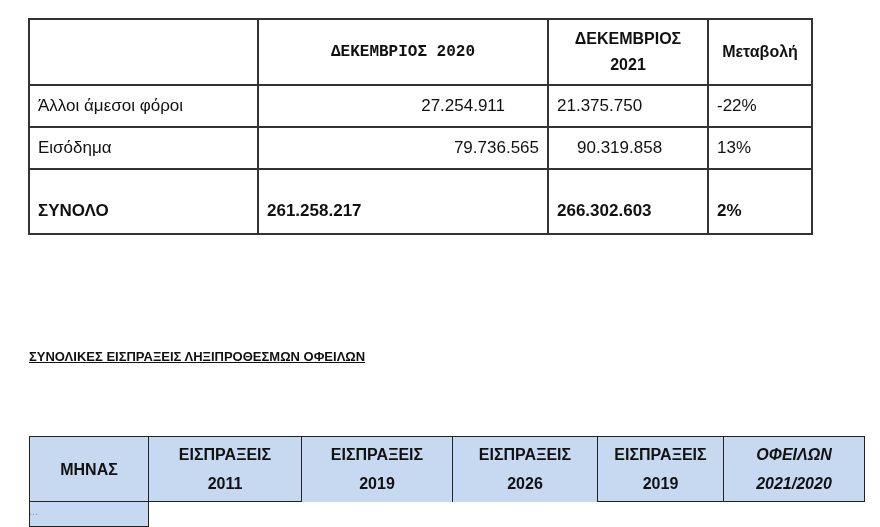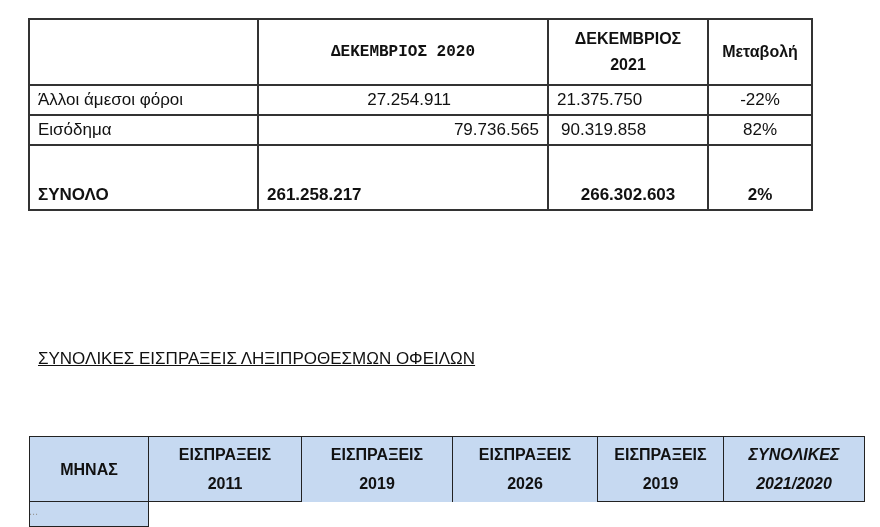--- a/index.html
+++ b/index.html
@@ -1,30 +1,30 @@
 <!DOCTYPE html>
 <html><head>
 <meta charset="utf-8">
 <style>
   html, body { margin: 0; padding: 0; background: #ffffff; }
   body { width: 880px; height: 527px; position: relative; overflow: hidden;
          font-family: "Liberation Sans", sans-serif; color: #111; }
   .t1 { position: absolute; left: 28px; top: 18px; border-collapse: collapse; }
   .t1 td { border: 2px solid #333; padding: 0 8px; font-size: 17px; box-sizing: border-box; }
   .t1 .hdr td { height: 66px; font-weight: bold; text-align: center; font-size: 16px; line-height: 26px; }
-  .t1 .row td { height: 30px; }
-  .t1 .tot td { height: 65px; vertical-align: bottom; padding-bottom: 4px; font-weight: bold; }
+  .t1 .row td { height: 42px; }
+  .t1 .tot td { height: 65px; vertical-align: bottom; padding-bottom: 12px; font-weight: bold; }
   .c1 { width: 229px; }
   .c2 { width: 290px; font-family: Liberation Mono, monospace; }
   .c3 { width: 160px; }
   .c4 { width: 104px; }
   .r { text-align: right; }
-  .c { text-align: center; }
+  .c { text-align: left; }
   .l { text-align: left; }
-  .heading { position: absolute; left: 38px; top: 349px; font-size: 17px; font-weight: normal;
+  .heading { position: absolute; left: 29px; top: 349px; font-size: 13px; font-weight: bold;
              text-decoration: underline; }
   .t2 { position: absolute; left: 29px; top: 404px; border-collapse: collapse; margin-top: 32px; }
   .t2 td { background: #c6d9f1; border: 1.5px solid #222; text-align: center; font-weight: bold;
            font-size: 16px; line-height: 29px; padding: 0; box-sizing: border-box; }
   .t2 .hdr td { height: 65px; }
   .t2 .sub td { height: 25px; }
   .t2 .blank { background: #fff; border: none; }
   .it { font-style: italic; }
   .dots { position: absolute; left: 29px; top: 505px; font-size: 11px; color: #999; }
 </style>
@@ -34,50 +34,50 @@
 <table class="t1">
   <tbody>
       <tr class="hdr">
     <td class="c1"></td>
     <td class="c2">ΔΕΚΕΜΒΡΙΟΣ 2020</td>
     <td class="c3">ΔΕΚΕΜΒΡΙΟΣ 2021</td>
     <td class="c4">Μεταβολή</td>
   </tr>
   <tr class="row">
     <td class="l">Άλλοι άμεσοι φόροι</td>
-    <td class="r" style="padding-right:96px">27.254.911</td>
+    <td class="r" style="padding-right:42px">27.254.911</td>
     <td class="l">21.375.750</td>
     <td class="c">-22%</td>
   </tr>
   <tr class="row">
     <td class="l">Εισόδημα</td>
     <td class="r">79.736.565</td>
-    <td class="l" style="padding-left:12px">90.319.858</td>
-    <td class="c">82%</td>
+    <td class="l" style="padding-left:28px">90.319.858</td>
+    <td class="c">13%</td>
   </tr>
   <tr class="tot">
     <td class="l">ΣΥΝΟΛΟ</td>
     <td class="l">261.258.217</td>
     <td class="c">266.302.603</td>
     <td class="c">2%</td>
   </tr>
 </tbody>
   </table>
 
 <div class="heading">ΣΥΝΟΛΙΚΕΣ ΕΙΣΠΡΑΞΕΙΣ ΛΗΞΙΠΡΟΘΕΣΜΩΝ ΟΦΕΙΛΩΝ</div>
 
 <table class="t2">
   <tbody>
       <tr class="hdr">
     <td style="width:119px"><span>ΜΗΝΑΣ</span></td>
     <td style="width:153px"><span>ΕΙΣΠΡΑΞΕΙΣ</span><br><span>2011</span></td>
     <td style="width:151px; border-bottom:none"><span>ΕΙΣΠΡΑΞΕΙΣ</span><br><span>2019</span></td>
     <td style="width:145px; border-bottom:none"><span>ΕΙΣΠΡΑΞΕΙΣ</span><br><span>2026</span></td>
     <td style="width:126px"><span>ΕΙΣΠΡΑΞΕΙΣ</span><br><span>2019</span></td>
-    <td style="width:141px" class="it"><span>ΣΥΝΟΛΙΚΕΣ</span><br><span>2021/2020</span></td>
+    <td style="width:141px" class="it"><span>ΟΦΕΙΛΩΝ</span><br><span>2021/2020</span></td>
   </tr>
   <tr class="sub">
     <td></td>
     <td class="blank" colspan="5"></td>
   </tr>
 </tbody>
   </table>
 
 <div class="dots">...</div>
 

